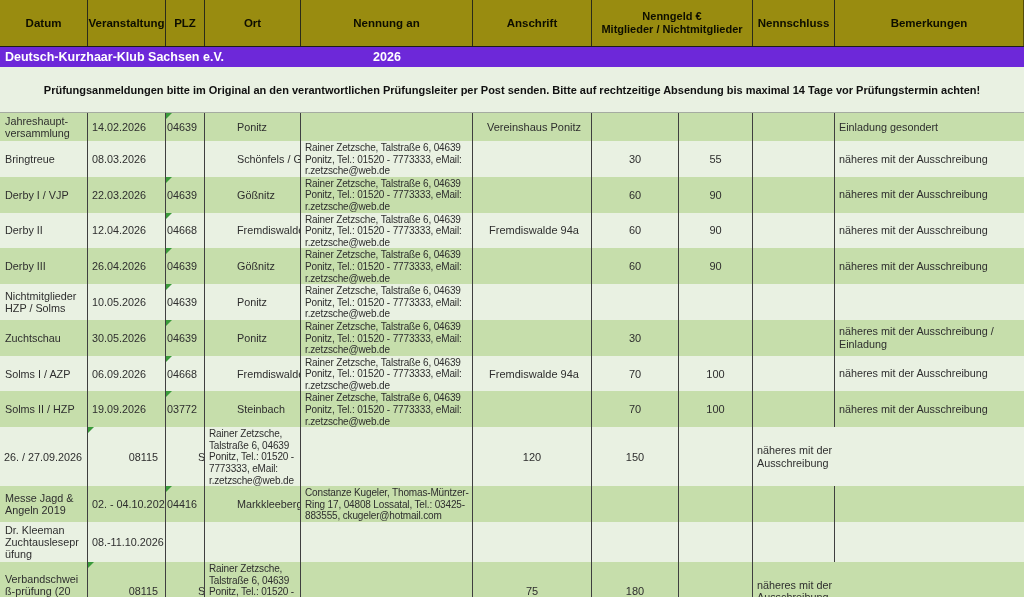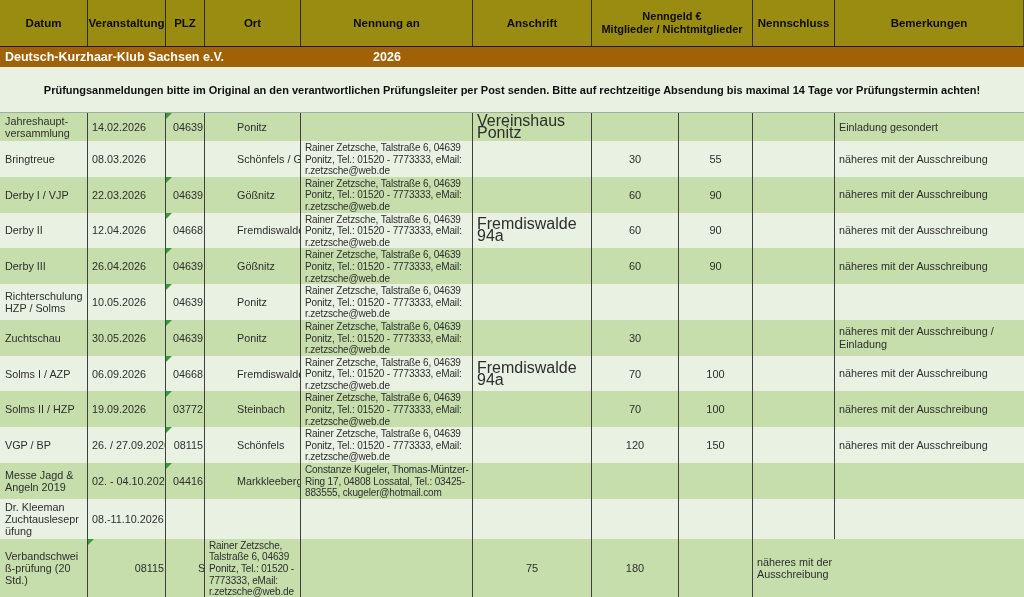--- a/index.html
+++ b/index.html
@@ -28,21 +28,21 @@
     box-sizing:border-box;
     overflow:visible;
     line-height:13px;
   }
   .hcell:last-child{border-right:1px solid rgba(0,0,0,0.45);}
   .hcell .sub{font-size:11px;white-space:nowrap;}
   
   .title-bar{
     position:relative;
     height:20px;
-    background:#a16207;
+    background:#6d28d9;
     color:#fff;
     font-weight:bold;font-size:12.5px;
     line-height:20px;
   }
   .title-bar .club{position:absolute;left:5px;top:0;white-space:nowrap;}
   .title-bar .year{position:absolute;left:301px;width:172px;top:0;text-align:center;}
   
   .notice-area{
     position:relative;
     height:45px;
@@ -74,28 +74,28 @@
     display:flex;align-items:center;
     border-right:1px solid #3f3f3f;
     box-sizing:border-box;
     font-size:10.8px;
     line-height:12px;
     overflow:hidden;
   }
   .tcell:last-child{border-right:none;}
   .c-veranstaltung{padding:2px 3px 2px 5px;word-break:break-word;}
   .c-datum{padding-left:4px;white-space:nowrap;align-items:center;}
-  .c-plz{justify-content:flex-end;padding-right:1px;}
+  .c-plz{justify-content:flex-end;padding-right:7px;}
   .c-ort{padding-left:4px;white-space:nowrap;margin-left:28px;}
   .c-nennung{
     align-items:flex-start;
     padding:1px 2px 0 4px;
     font-size:10px;line-height:11.6px;letter-spacing:-0.15px;
   }
-  .c-anschrift{padding-left:4px;font-size:16px;}
+  .c-anschrift{padding-left:4px;font-size:11px;justify-content:center;}
   .c-fee{justify-content:center;font-size:11px;}
   .c-bemerkungen{padding:2px 3px 2px 4px;line-height:12.5px;}
   .err-triangle{
     position:absolute;top:0;left:0;
     width:0;height:0;
     border-top:6px solid #3a9a3a;
     border-right:6px solid transparent;
   }
 </style>
 </head>
@@ -287,21 +287,21 @@
         </div>
         <div class="tcell c-nennschluss">
           <span></span>
         </div>
         <div class="tcell c-bemerkungen">
           <span>näheres mit der Ausschreibung</span>
         </div>
       </div>
       <div class="trow stripe-light">
         <div class="tcell c-veranstaltung">
-          <span>Richterschulung HZP / Solms</span>
+          <span>Nichtmitglieder HZP / Solms</span>
         </div>
         <div class="tcell c-datum">
           <span>10.05.2026</span>
         </div>
         <div class="tcell c-plz">
           <span>04639</span>
           <span class="err-triangle"></span>
         </div>
         <div class="tcell c-ort">
           <span>Ponitz</span>
@@ -418,23 +418,20 @@
           <span>100</span>
         </div>
         <div class="tcell c-nennschluss">
           <span></span>
         </div>
         <div class="tcell c-bemerkungen">
           <span>näheres mit der Ausschreibung</span>
         </div>
       </div>
       <div class="trow stripe-light">
-        <div class="tcell c-veranstaltung">
-          <span>VGP / BP</span>
-        </div>
         <div class="tcell c-datum">
           <span>26. / 27.09.2026</span>
         </div>
         <div class="tcell c-plz">
           <span>08115</span>
           <span class="err-triangle"></span>
         </div>
         <div class="tcell c-ort">
           <span>Schönfels</span>
         </div>

